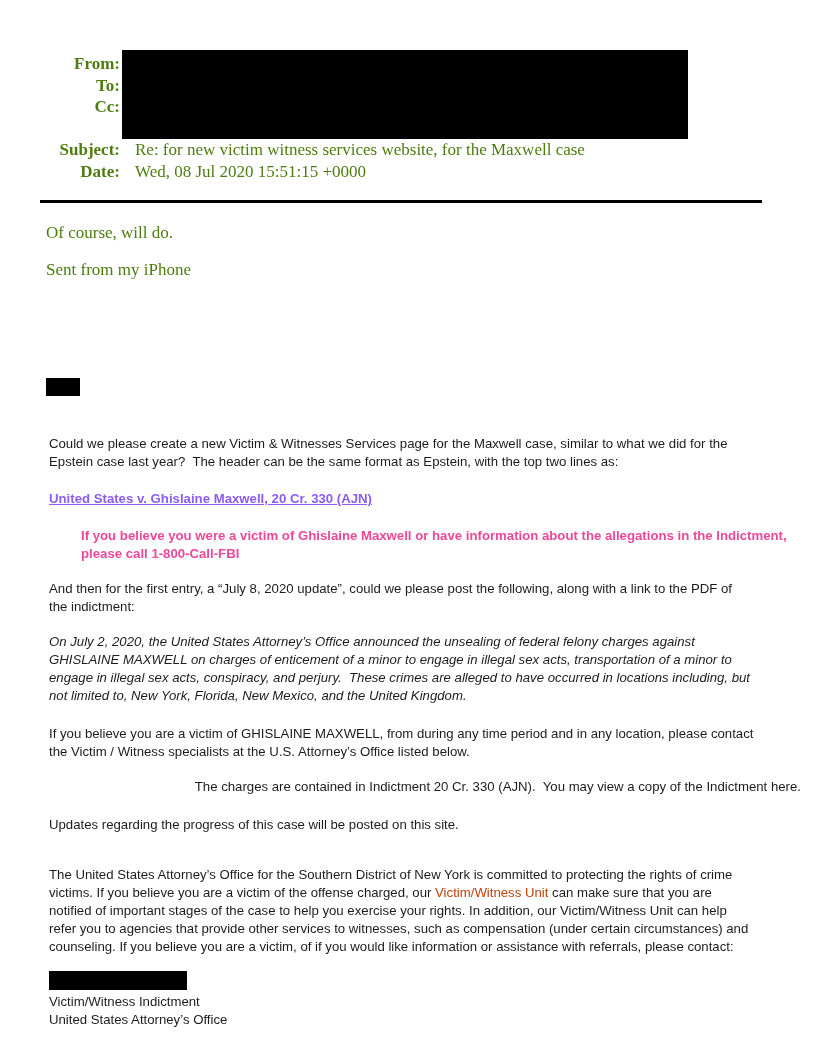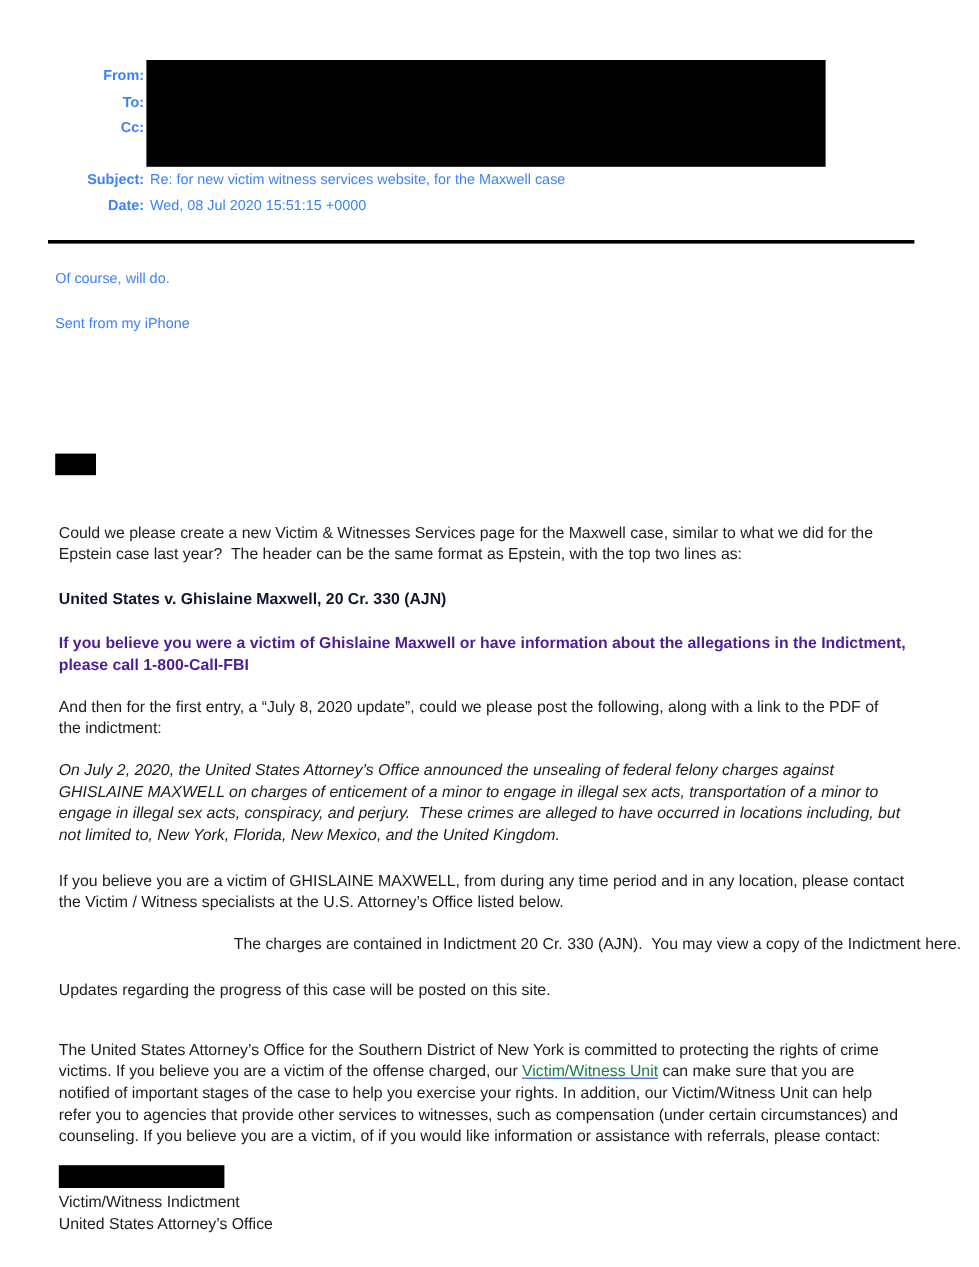--- a/index.html
+++ b/index.html
@@ -5,38 +5,38 @@
   * { box-sizing: border-box; margin: 0; padding: 0; }
   html, body { background: #ffffff; }
   .page {
     position: relative;
     width: 816px;
     height: 1056px;
     background: #ffffff;
     overflow: hidden;
   }
   .serif {
-    font-family: Liberation Sans, sans-serif;
-    font-size: 12px;
+    font-family: Liberation Serif, serif;
+    font-size: 17px;
     line-height: 21px;
-    color: #3b82f6;
+    color: #4d7c0f;
   }
   .sans {
     font-family: "Liberation Sans", "DejaVu Sans", sans-serif;
     font-size: 13.2px;
     line-height: 18px;
     color: #1c1c1c;
   }
 
   
   .email-header { position: absolute; top: 50px; left: 40px; width: 740px; height: 140px; }
   .hdr-redaction { position: absolute; left: 82px; top: 0; width: 566px; height: 89px; background: #000; }
   .hdr-row { position: absolute; left: 0; display: flex; white-space: nowrap; }
   .hdr-row .hl { flex: 0 0 80px; width: 80px; text-align: right; font-weight: 700; }
-  .hdr-row .hv { margin-left: 5px; }
+  .hdr-row .hv { margin-left: 15px; }
   .row-from { top: 3px; }
   .row-to { top: 25px; }
   .row-cc { top: 46px; }
   .row-subject { top: 89px; }
   .row-date { top: 111px; }
 
   
   .rule { position: absolute; top: 200px; left: 40px; width: 722px; height: 3px; background: #000; }
 
   
@@ -46,33 +46,32 @@
   .inline-redaction {
     display: inline-block; width: 411px; height: 19px; background: #000;
     vertical-align: middle; margin: 0 4px 3px 4px;
   }
   .small-redaction { position: absolute; top: 378px; left: 46px; width: 34px; height: 18px; background: #000; }
 
   
   .quoted { position: absolute; top: 430px; left: 49px; width: 752px; }
   .quoted p { white-space: pre-wrap; }
   .p-request   { margin-top: 5px; }
-  .case-title  { margin-top: 19px; font-weight: 700; color: #0f172a; }
-  .fbi-notice  { margin-top: 19px; font-weight: 700; color: #4c1d95; }
+  .case-title  { margin-top: 19px; font-weight: 700; color: #8b5cf6; text-decoration: underline; }
+  .fbi-notice  { margin-top: 19px; font-weight: 700; color: #ec4899; margin-left: 32px; }
   .p-first     { margin-top: 17px; }
   .p-announce  { margin-top: 17px; font-style: italic; }
   .p-victim    { margin-top: 20px; }
   .p-charges   { margin-top: 17px; text-align: right; }
   .p-updates   { margin-top: 20px; }
   .p-rights    { margin-top: 32px; }
   .sig-redaction { margin-top: 15px; width: 138px; height: 19px; background: #000; }
   .sig-block   { margin-top: 3px; }
   .vw-link {
-    color: #15803d;
-    text-decoration: underline;
+    color: #c2410c;
     text-decoration-color: #2f5fce;
     text-decoration-thickness: 1px;
     cursor: pointer;
   }
 </style>
 </head>
 <body>
 
 <div class="page">
 

